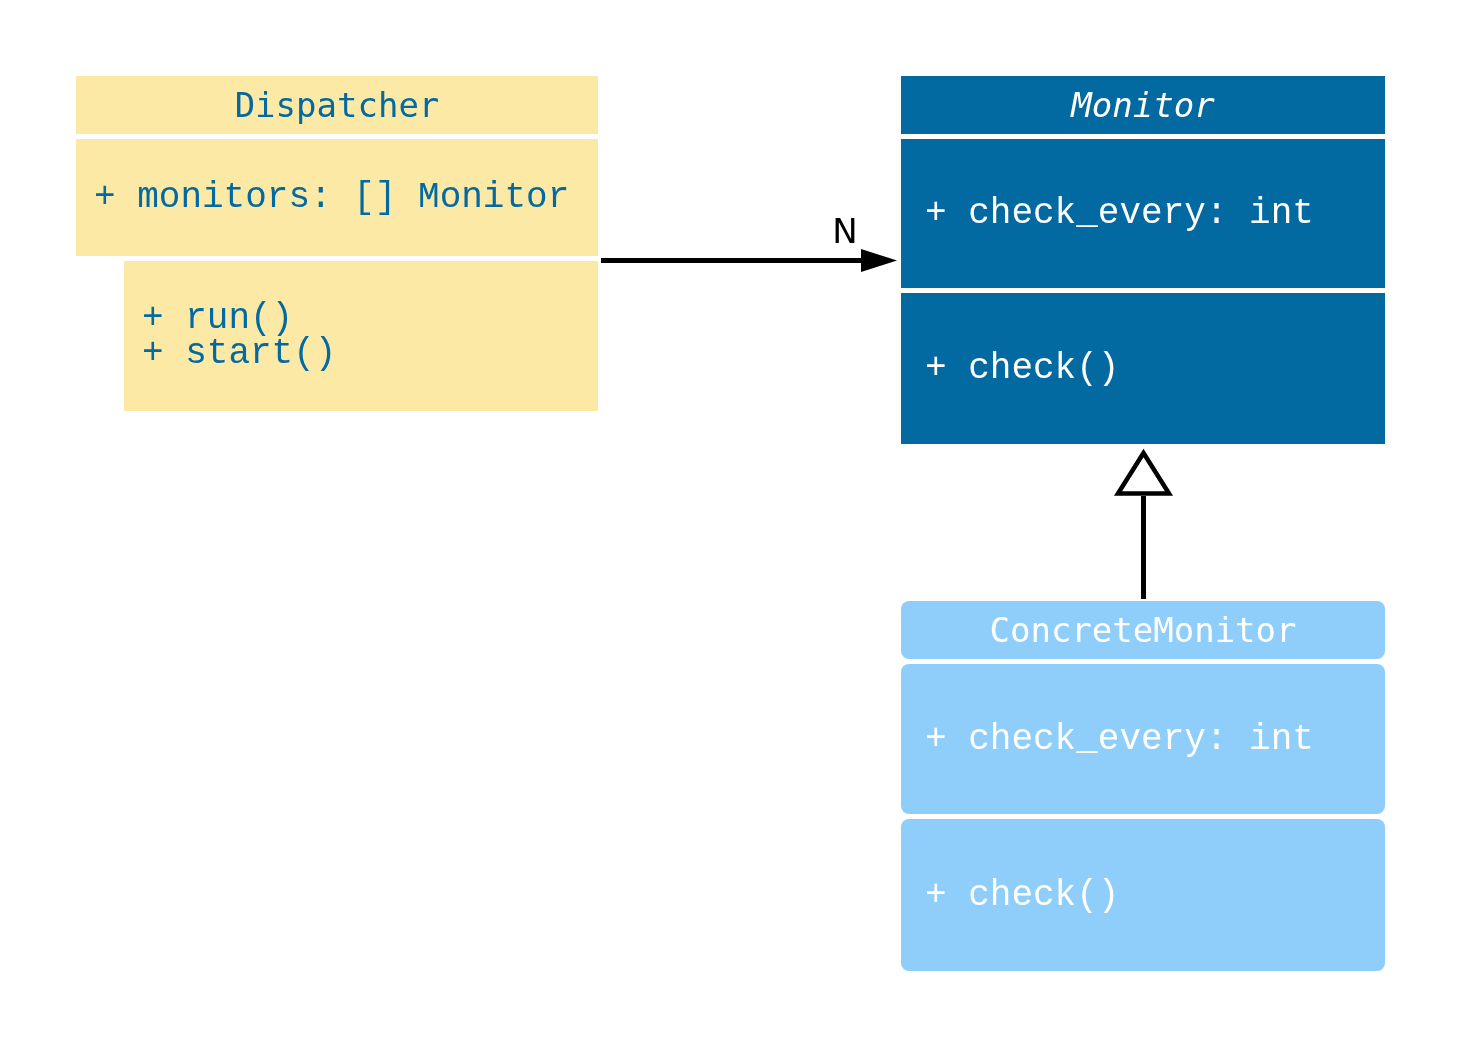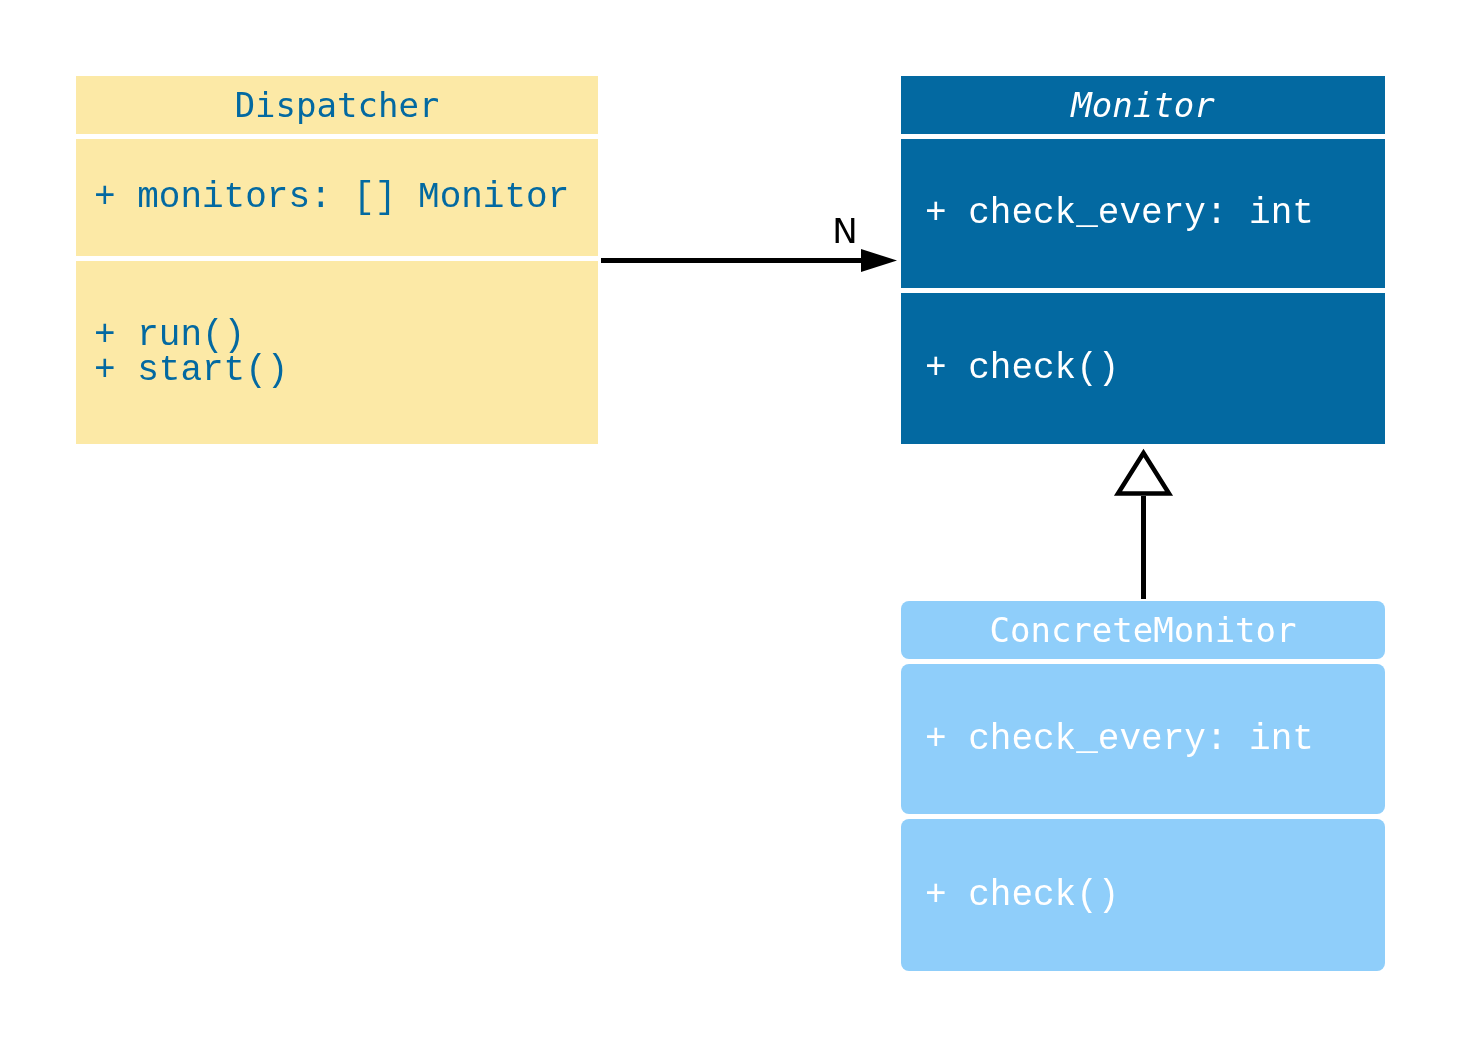--- a/index.html
+++ b/index.html
@@ -31,21 +31,21 @@
     align-items: flex-start;
     font-family: Liberation Mono, monospace;
   }
   .gap5 { margin-top: 5px; }
 
   
   #cls-dispatcher { left: 76px; top: 76px; width: 522px; }
   #cls-dispatcher .uml-section { background: #fce9a6; color: #0369a1; }
   #cls-dispatcher .uml-members { padding-left: 18px; }
   #cls-dispatcher .attrs   { height: 117px; }
-  #cls-dispatcher .methods { height: 183px; }
+  #cls-dispatcher .methods { height: 150px; margin-left: 48px; }
 
   
   #cls-monitor { left: 901px; top: 76px; width: 484px; }
   #cls-monitor .uml-section { background: #0369a1; color: #ffffff; }
   #cls-monitor .uml-members { padding-left: 24px; }
   #cls-monitor .attrs   { height: 149px; }
   #cls-monitor .methods { height: 151px; }
 
   
   #cls-concrete-monitor { left: 901px; top: 601px; width: 484px; }

